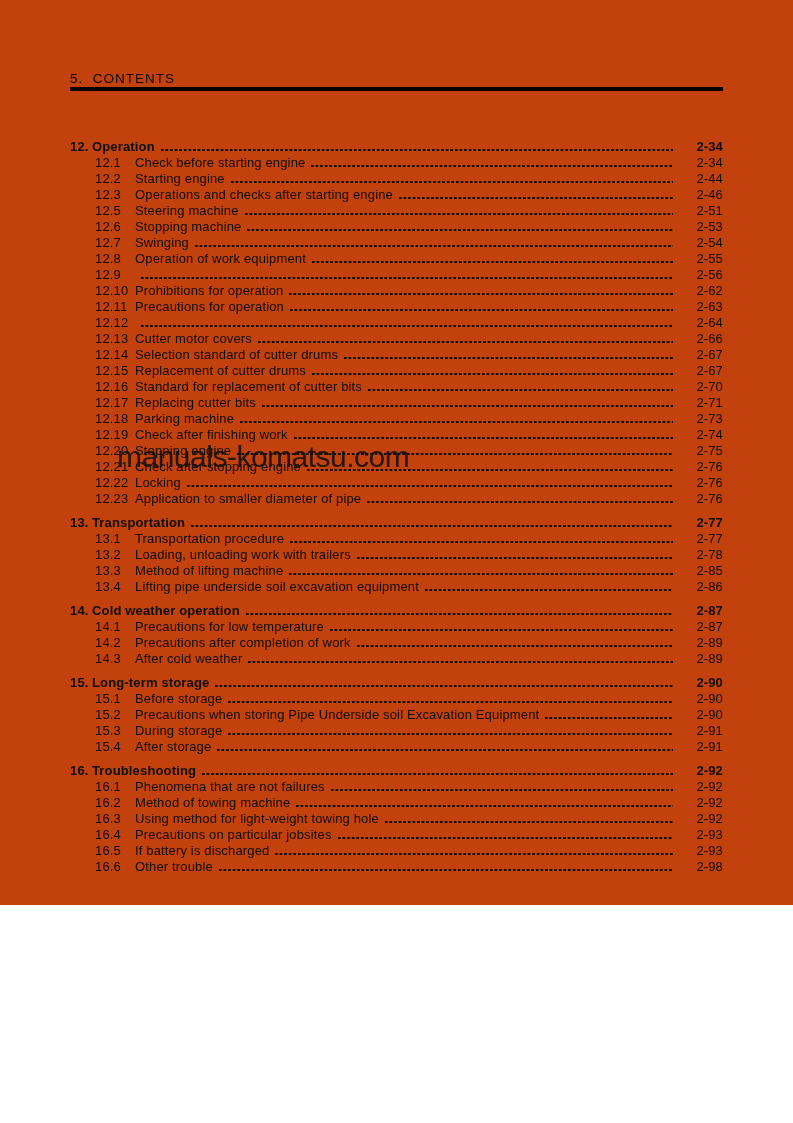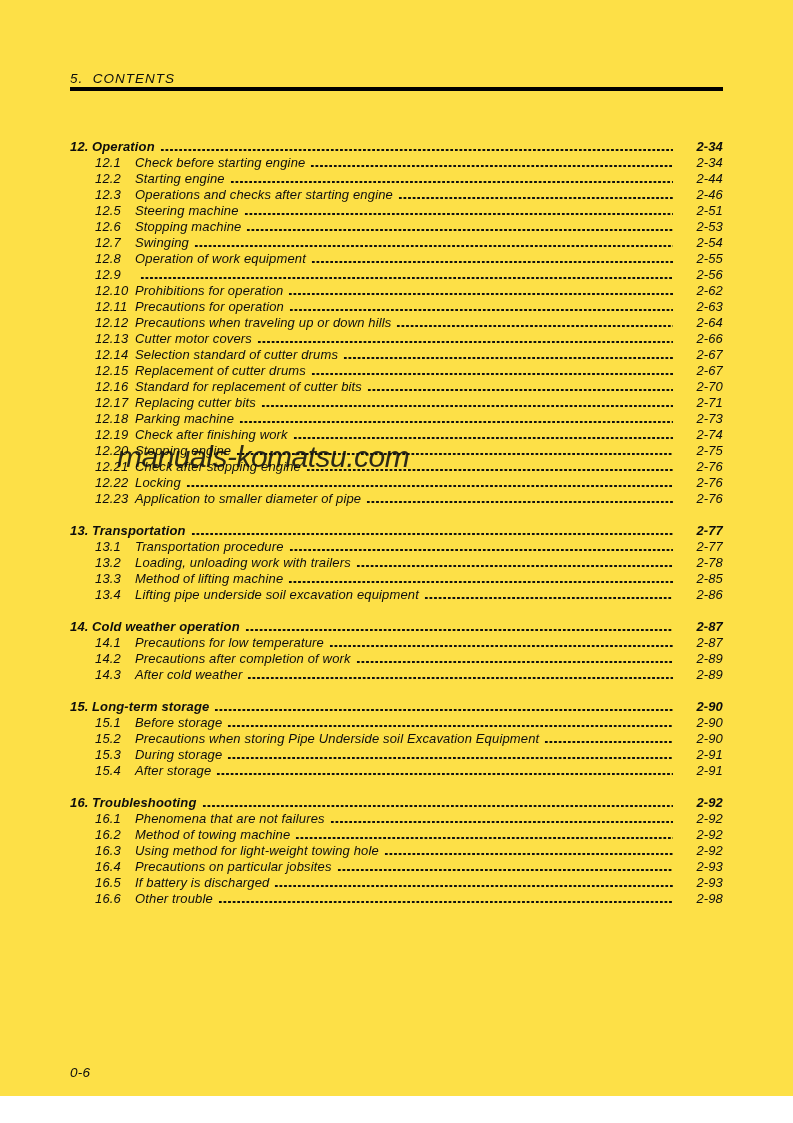--- a/index.html
+++ b/index.html
@@ -2,24 +2,23 @@
 <html><head>
 <meta charset="utf-8">
 <style>
   * { margin: 0; padding: 0; box-sizing: border-box; }
   html, body { background: #ffffff; }
   body { font-family: "Liberation Sans", sans-serif; color: #0d0d0d; }
 
   .page {
     position: relative;
     width: 793px;
-    height: 1096px;
-    background: #fde047;
+    height: 905px;
+    background: #c2410c;
     overflow: hidden;
-    font-style: italic;
   }
 
   
   .header-label {
     position: absolute;
     left: 70px;
     top: 71px;
     font-size: 13.5px;
     letter-spacing: 1px;
     white-space: pre;
@@ -36,21 +35,21 @@
 
   
   .toc {
     position: absolute;
     left: 70px;
     top: 138px;
     width: 653px;
     font-size: 13px;
     letter-spacing: 0.15px;
   }
-  .toc-section + .toc-section { margin-top: 16px; }
+  .toc-section + .toc-section { margin-top: 8px; }
 
   .toc-row {
     display: flex;
     align-items: flex-end;
     height: 16px;
     line-height: 15px;
     white-space: nowrap;
     justify-content: space-between;
   }
   .section-row { font-weight: 700; }
@@ -167,21 +166,20 @@
           <span class="toc-entry-page">2-62</span>
         </div>
         <div class="toc-row item-row">
           <span class="toc-entry-number">12.11</span>
           <span class="toc-entry-title">Precautions for operation</span>
           <span class="leader"></span>
           <span class="toc-entry-page">2-63</span>
         </div>
         <div class="toc-row item-row">
           <span class="toc-entry-number">12.12</span>
-          <span class="toc-entry-title">Precautions when traveling up or down hills</span>
           <span class="leader"></span>
           <span class="toc-entry-page">2-64</span>
         </div>
         <div class="toc-row item-row">
           <span class="toc-entry-number">12.13</span>
           <span class="toc-entry-title">Cutter motor covers</span>
           <span class="leader"></span>
           <span class="toc-entry-page">2-66</span>
         </div>
         <div class="toc-row item-row">

